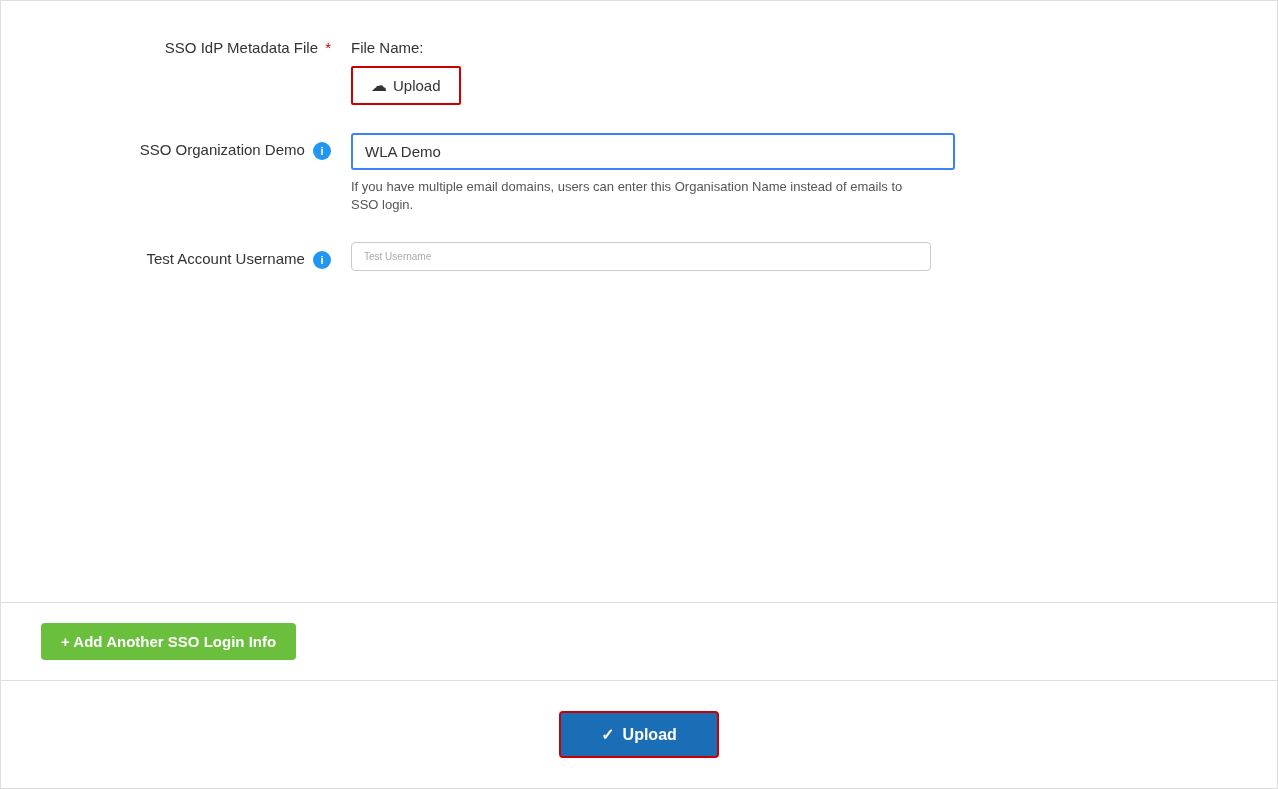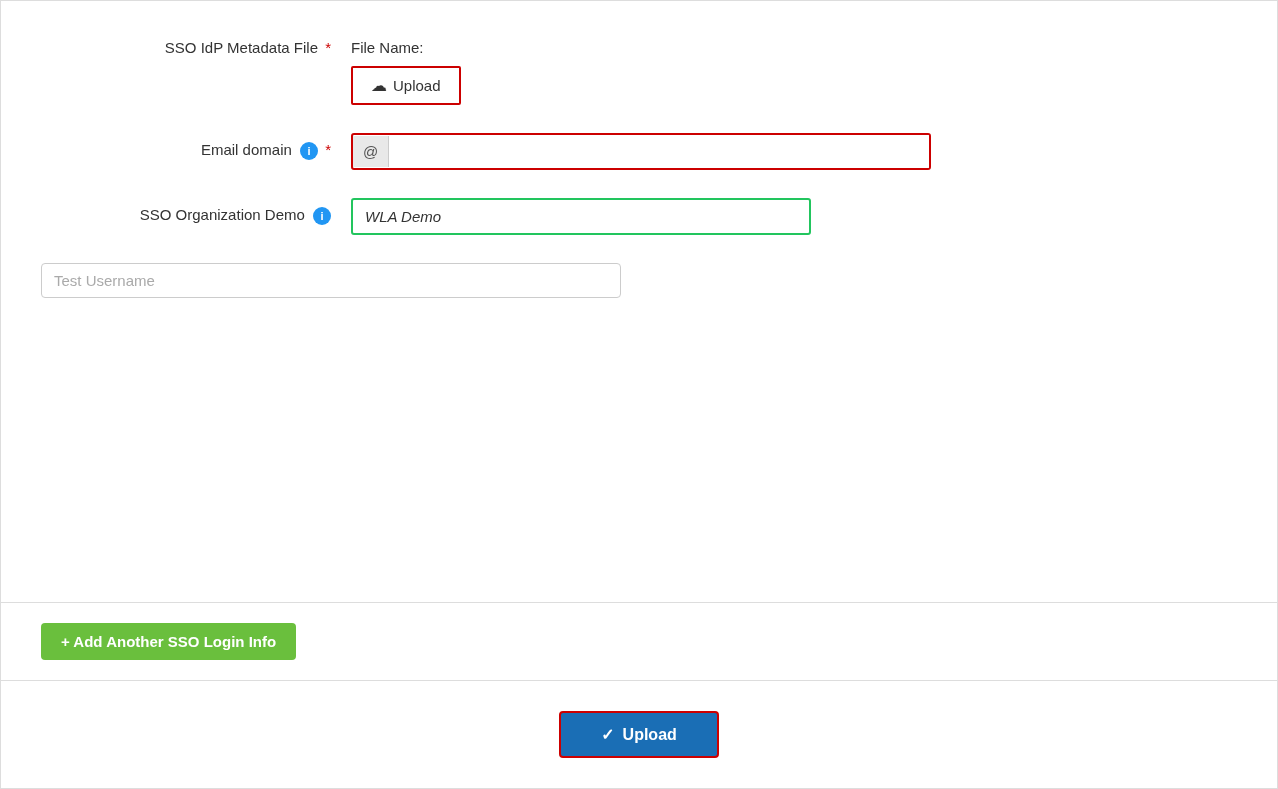--- a/index.html
+++ b/index.html
@@ -120,42 +120,41 @@
 
     .email-input {
       flex: 1;
       border: none;
       outline: none;
       padding: 8px 10px;
       font-size: 15px;
     }
 
     .sso-org-input {
-      width: 460px;
+      width: 604px;
       padding: 8px 12px;
       font-size: 15px;
-      border: 2px solid #22c55e;
+      border: 2px solid #3b82f6;
       border-radius: 3px;
       outline: none;
       color: #333;
-      font-style: italic;
     }
 
     .sso-org-hint {
       margin-top: 8px;
       font-size: 13px;
       color: #555;
       max-width: 580px;
       line-height: 1.4;
     }
 
     .std-input {
       width: 580px;
       padding: 8px 12px;
-      font-size: 15px;
+      font-size: 10px;
       border: 1px solid #ccc;
       border-radius: 4px;
       outline: none;
       color: #999;
       background: #fff;
     }
 
     .std-input::placeholder {
       color: #aaa;
     }
@@ -220,45 +219,37 @@
       </div>
       <div class="form-control-wrapper">
         <span class="file-name-label">File Name:</span>
         <button class="upload-btn">
           <span class="cloud-icon">☁</span>
           <span>Upload</span>
         </button>
       </div>
     </div>
 
-    <div class="form-row">
-      <div class="form-label">
-        <span>Email domain</span>
-        <span class="info-icon">i</span>
-        <span class="required-star">*</span>
-      </div>
-      <div class="form-control-wrapper">
-        <div class="email-input-wrapper">
-          <span class="at-prefix">@</span>
-          <input type="text" class="email-input" style="">
-        </div>
-      </div>
-    </div>
 
     <div class="form-row">
       <div class="form-label">
         <span>SSO Organization Demo</span>
         <span class="info-icon">i</span>
       </div>
       <div class="form-control-wrapper">
         <input type="text" class="sso-org-input" value="WLA Demo" style="">
-      </div>
-    </div>
-
-    <div class="form-row">
+        <p class="sso-org-hint">If you have multiple email domains, users can enter this Organisation Name instead of emails to SSO login.</p>
+      </div>
+    </div>
+
+    <div class="form-row">
+      <div class="form-label">
+        <span>Test Account Username</span>
+        <span class="info-icon">i</span>
+      </div>
       <div class="form-control-wrapper">
         <input type="text" class="std-input" placeholder="Test Username" style="">
       </div>
     </div>
 
     <div class="form-row">
     </div>
 
   </div>
 

